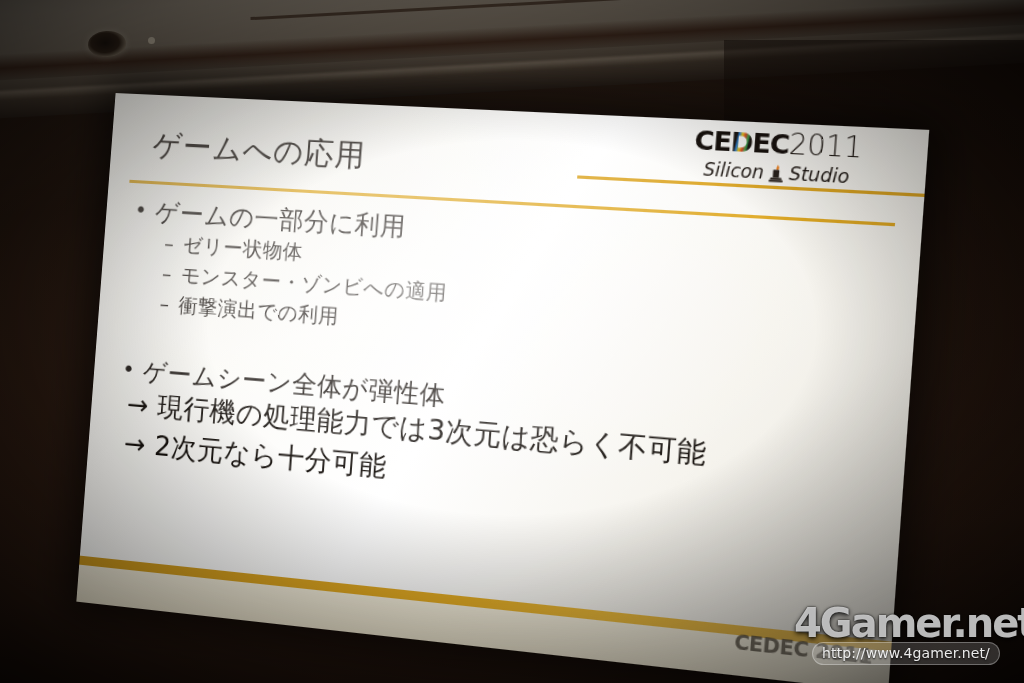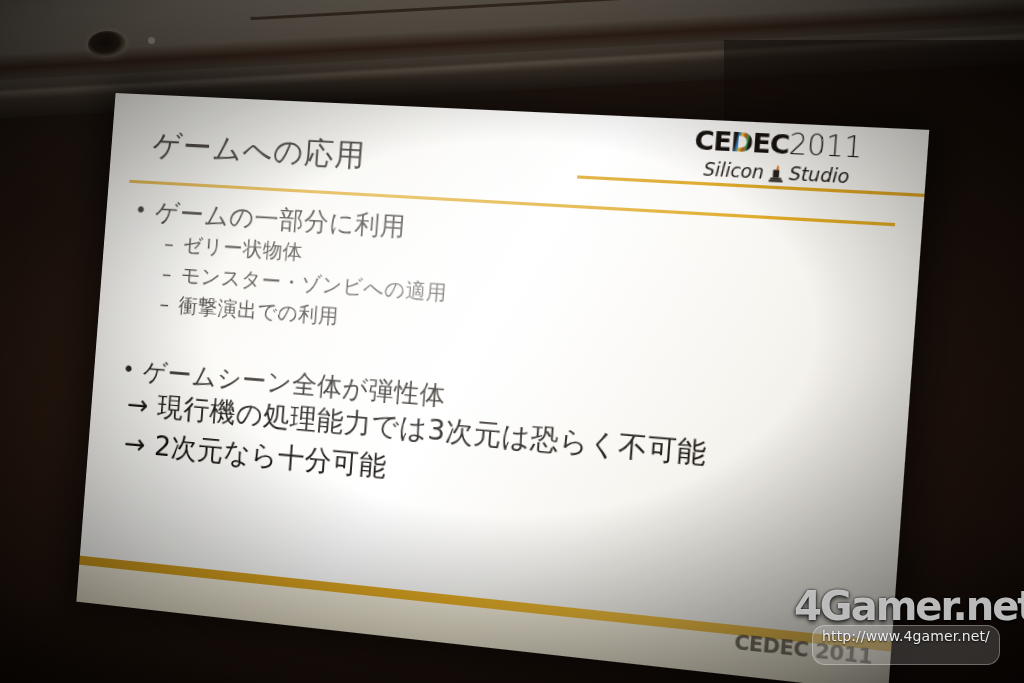--- a/index.html
+++ b/index.html
@@ -271,21 +271,21 @@
     font-weight: 800;
     letter-spacing: -2px;
     color: rgba(232,232,232,.80);
     text-shadow: 0 2px 5px rgba(0,0,0,.85), 0 0 2px rgba(0,0,0,.9);
     line-height: .95;
     white-space: nowrap;
   }
   .wm-url {
     display: inline-block;
     margin-top: 0;
-    padding: 2px 9px 20px;
+    padding: 2px 9px 3px;
     border-radius: 13px;
     background: rgba(255,255,255,.16);
     border: 1px solid rgba(255,255,255,.30);
     color: rgba(248,248,248,.94);
     font-size: 14px;
     letter-spacing: .1px;
     text-shadow: 0 1px 2px rgba(0,0,0,.85);
     white-space: nowrap;
   }
 </style>

